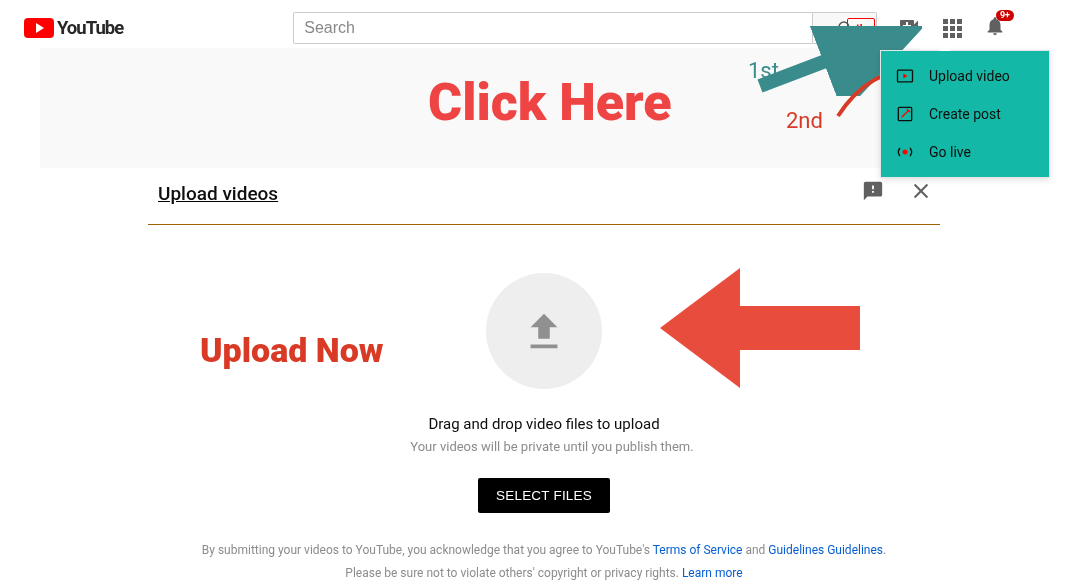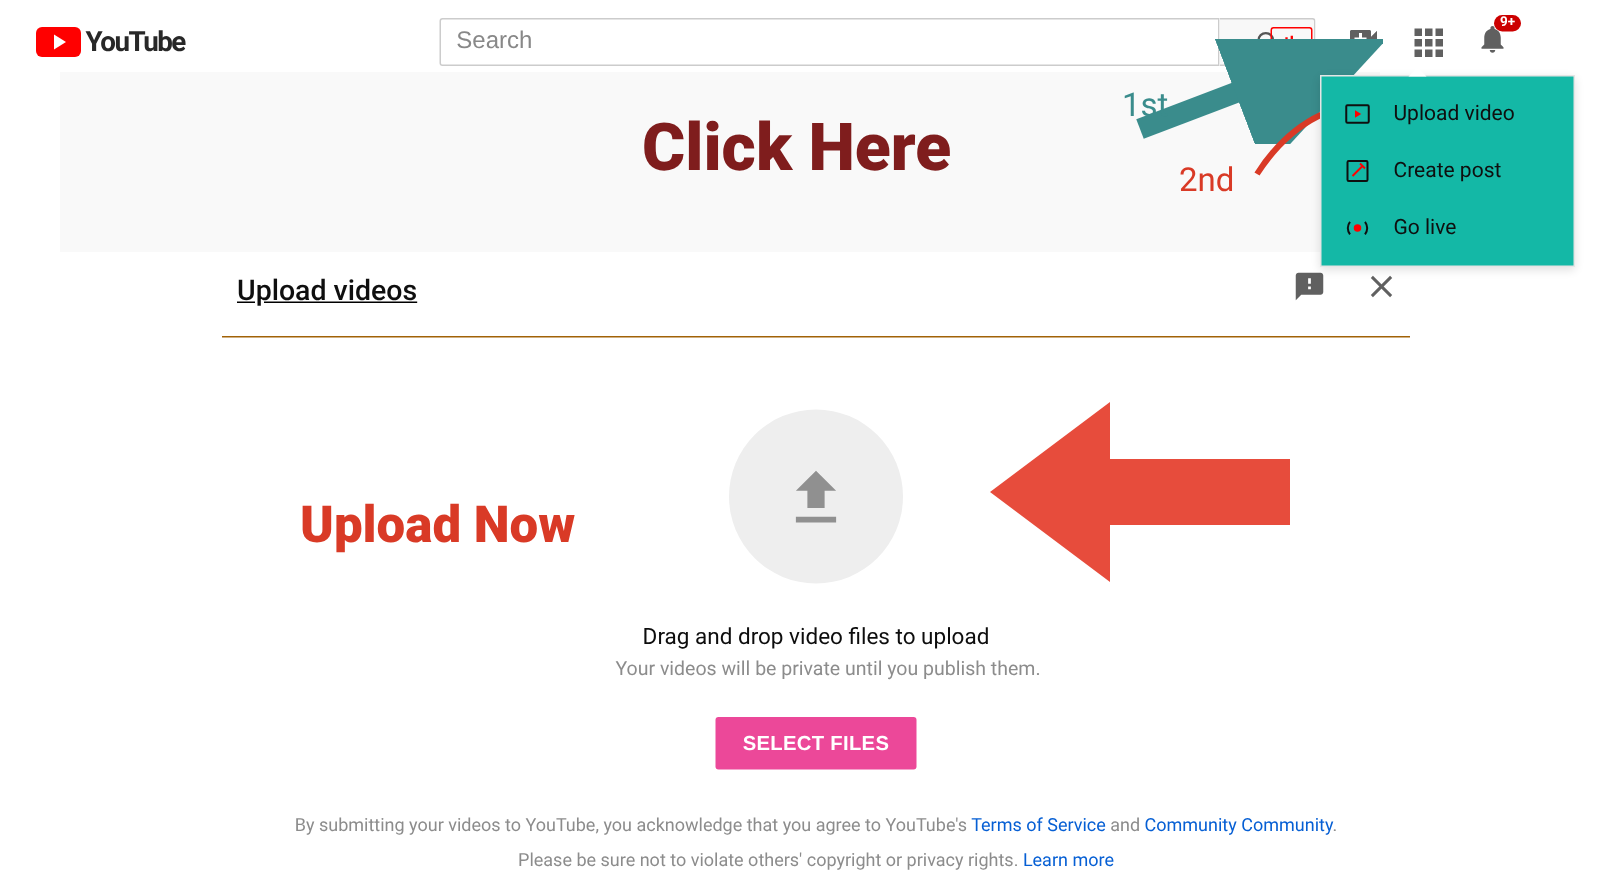--- a/index.html
+++ b/index.html
@@ -23,37 +23,37 @@
   .avatar { width: 32px; height: 32px; border-radius: 50%; background: #555; margin-right: -12px; margin-left: 4px; position: relative; right: -8px; }
   .avatar { clip-path: inset(0 0 0 50%); right: -20px; }
 
   .dropdown { position: absolute; top: 50px; right: 18px; width: 170px; background: #14b8a6; border: 1px solid #e5e5e5; box-shadow: 0 2px 6px rgba(0,0,0,.12); padding: 6px 0; z-index: 50; }
   .dropdown::after { content:""; position:absolute; top:-6px; right: 98px; width:0; height:0; border-left:6px solid transparent; border-right:6px solid transparent; border-bottom:6px solid #fff; }
   .dd-item { display: flex; align-items: center; height: 38px; padding: 0 14px; font-size: 14px; color: #0f0f0f; cursor: pointer; gap: 14px; }
   .dd-ico { width: 20px; height: 20px; display: flex; align-items: center; justify-content: center; }
 
   .banner { position: absolute; top: 48px; left: 40px; right: 148px; height: 120px; background: #f9f9f9; z-index: 10; }
   .banner::after { content:""; position:absolute; right:-4px; bottom:-4px; width:14px; height:14px; background:#000; }
-  .click-here { position: absolute; top: 72px; left: 428px; font-size: 44px; font-weight: 900; color: #7f1d1d; z-index: 30; }
+  .click-here { position: absolute; top: 72px; left: 428px; font-size: 52px; font-weight: 900; color: #ef4444; z-index: 30; }
   .label-1st { position: absolute; top: 58px; left: 748px; font-size: 22px; color: #3a8c8c; z-index: 35; }
   .label-2nd { position: absolute; top: 108px; left: 786px; font-size: 22px; color: #d93a26; z-index: 35; }
 
   .arrow-teal { position: absolute; top: 26px; left: 752px; z-index: 32; }
   .arrow-red-curve { position: absolute; top: 56px; left: 830px; z-index: 32; }
 
   .modal { position: absolute; top: 170px; left: 148px; right: 128px; background: #fff; }
   .modal-hd { display: flex; align-items: center; justify-content: space-between; padding: 10px 8px 18px 10px; border-bottom: 1px solid #a16207; text-decoration: underline; }
   .modal-title { font-size: 19px; font-weight: 500; color: #0f0f0f; }
   .modal-ics { display: flex; gap: 26px; align-items: center; }
   .modal-ics > * { cursor: pointer; }
   .upload-body { display: flex; flex-direction: column; align-items: center; padding-top: 48px; }
   .up-circle { width: 116px; height: 116px; border-radius: 50%; background: #eee; display: flex; align-items: center; justify-content: center; cursor: pointer; }
   .up-label-1 { margin-top: 26px; font-size: 15px; color: #0d0d0d; }
   .up-label-2 { margin-top: 6px; font-size: 13px; color: #8c8c8c; margin-left: 16px; }
-  .select-btn { margin-top: 24px; background: #ec4899; color: #fff; font-size: 13.5px; font-weight: 700; letter-spacing: .2px; padding: 10px 18px; border: none; border-radius: 2px; cursor: pointer; }
+  .select-btn { margin-top: 24px; background: #000000; color: #fff; font-size: 13.5px; font-weight: 400; letter-spacing: .2px; padding: 10px 18px; border: none; border-radius: 2px; cursor: pointer; }
   .legal { margin-top: 26px; font-size: 12px; color: #8c8c8c; text-align: center; line-height: 1.9; }
   .legal a { color: #065fd4; text-decoration: none; cursor: pointer; }
 
   .upload-now { position: absolute; top: 306px; left: 200px; font-size: 34px; font-weight: 900; color: #d93a26; z-index: 40; margin-top: 24px; }
   .big-arrow { position: absolute; top: 258px; left: 660px; z-index: 40; }
 </style>
 </head>
 <body>
 
 <div class="header">
@@ -174,21 +174,21 @@
   <div class="upload-body">
     <div class="up-circle">
       <svg width="46" height="46" viewBox="0 0 24 24" fill="#909090">
           <path d="M9 16h6v-6h4l-7-7-7 7h4v6zm-4 3h14v2H5v-2z"></path>
         </svg>
     </div>
     <div class="up-label-1">Drag and drop video files to upload</div>
     <div class="up-label-2">Your videos will be private until you publish them.</div>
     <button class="select-btn">SELECT FILES</button>
     <div class="legal">
-      <span>By submitting your videos to YouTube, you acknowledge that you agree to YouTube's </span><a>Terms of Service</a><span> and </span><a>Community Community</a><span>.</span><br>
+      <span>By submitting your videos to YouTube, you acknowledge that you agree to YouTube's </span><a>Terms of Service</a><span> and </span><a>Guidelines Guidelines</a><span>.</span><br>
       <span>Please be sure not to violate others' copyright or privacy rights. </span><a>Learn more</a>
     </div>
   </div>
 </div>
 
 <div class="upload-now">Upload Now</div>
 
 <svg class="big-arrow" width="200" height="140" viewBox="0 0 200 140">
   <g fill="#e74c3c">
     <polygon points="0,70 80,10 80,48 200,48 200,92 80,92 80,130"></polygon>

